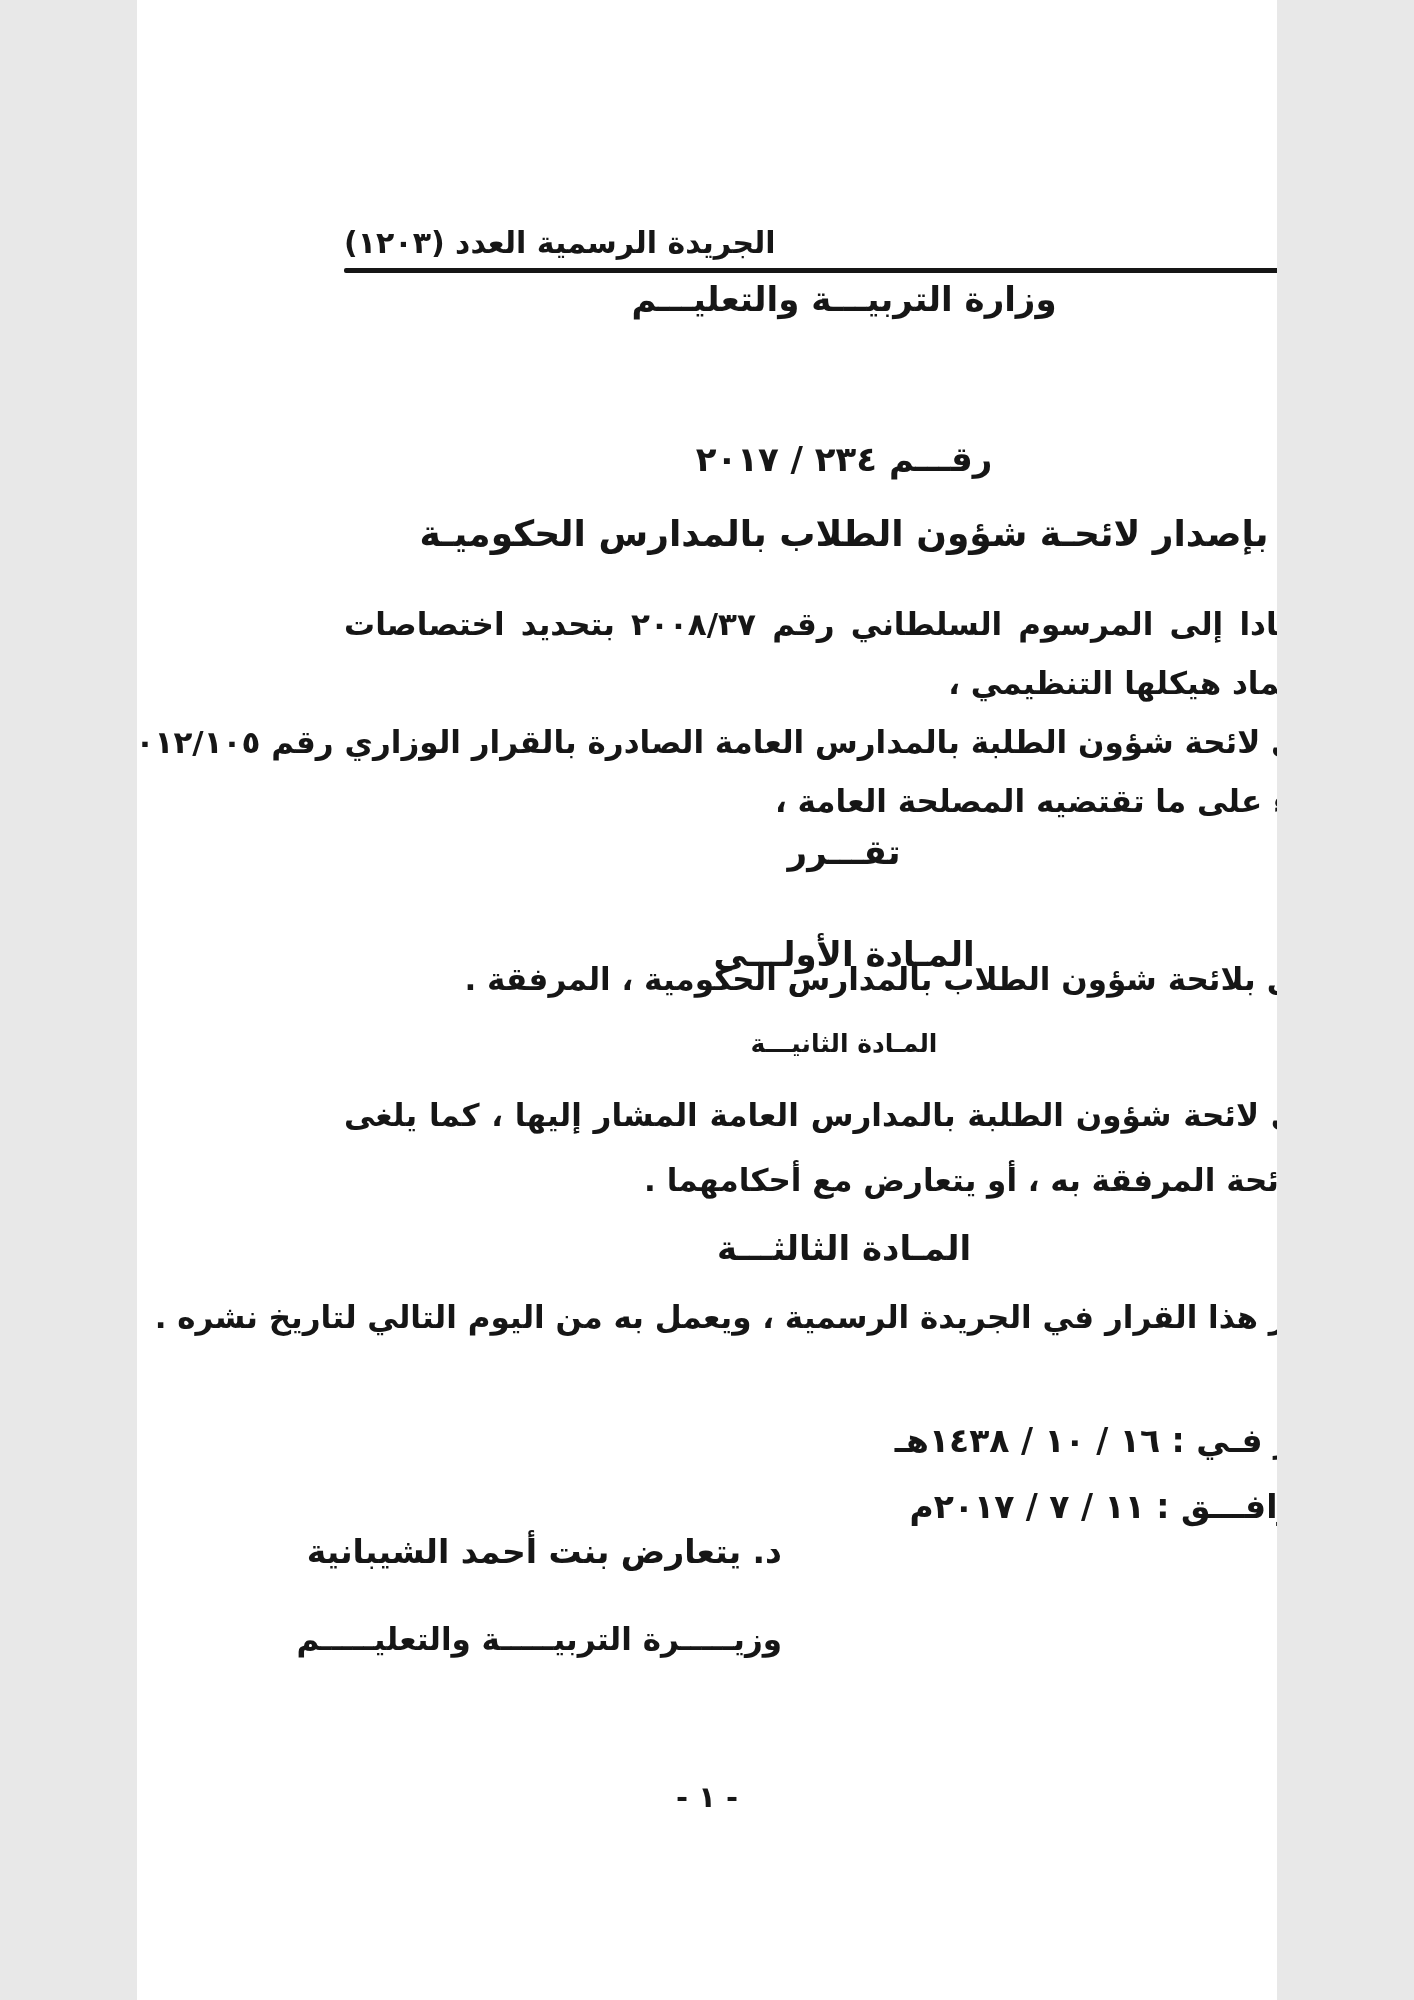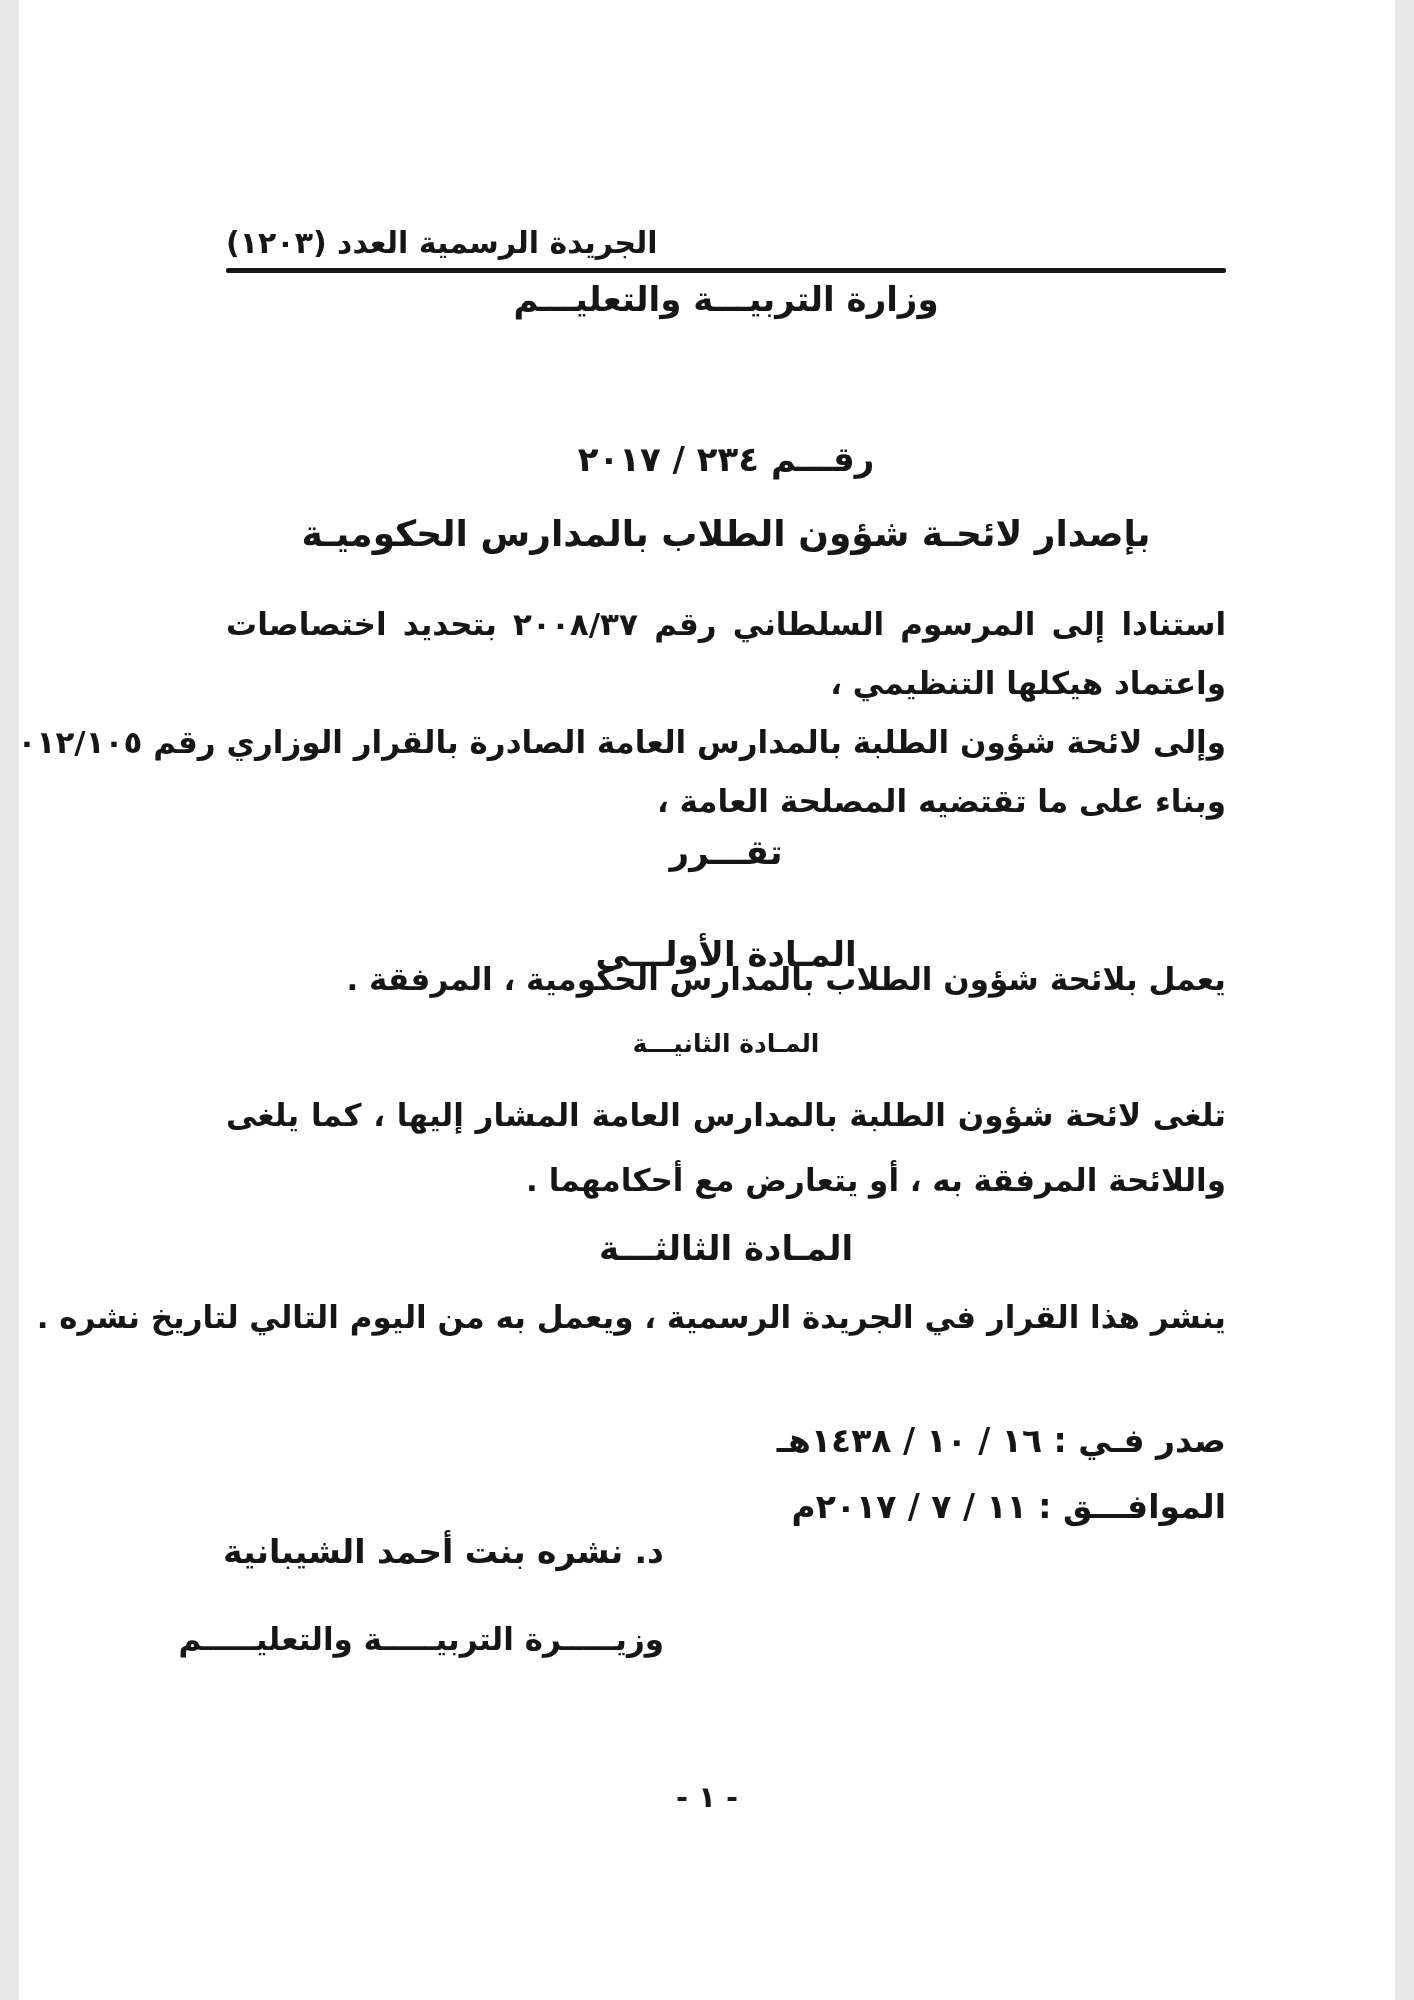--- a/index.html
+++ b/index.html
@@ -2,21 +2,21 @@
 <html lang="ar" dir="rtl" style="--ink: #161616; --paper: #ffffff;"><head>
 <meta charset="utf-8">
 <style>
   html, body {
     margin: 0;
     padding: 0;
     background: #e8e8e8;
   }
   .page {
     position: relative;
-    width: 1376px;
+    width: 1140px;
     height: 2000px;
     margin: 0 auto;
     background: var(--paper, #ffffff);
     color: var(--ink, #161616);
     font-family: "DejaVu Sans", sans-serif;
     font-weight: 700;
     direction: rtl;
     overflow: hidden;
   }
   .content {
@@ -94,19 +94,19 @@
     <div class="ln center" style="top:1026px; font-size:25px;">المـادة الثانيـــة</div>
     <div class="ln just" style="top:1094px; font-size:31px;">تلغى لائحة شؤون الطلبة بالمدارس العامة المشار إليها ، كما يلغى كل ما يخالف هذا القرار</div>
     <div class="ln start" style="top:1159px; font-size:31px;">واللائحة المرفقة به ، أو يتعارض مع أحكامهما .</div>
 
     <div class="ln center" style="top:1225px; font-size:34px;">المـادة الثالثـــة</div>
     <div class="ln start" style="top:1296px; font-size:31px;">ينشر هذا القرار في الجريدة الرسمية ، ويعمل به من اليوم التالي لتاريخ نشره .</div>
 
     <div class="ln start" style="top:1418px; font-size:33px;">صدر فـي : ١٦ / ١٠ / ١٤٣٨هـ</div>
     <div class="ln start" style="top:1484px; font-size:33px;">الموافـــق : ١١ / ٧ / ٢٠١٧م</div>
 
-    <div class="sig-block" style="top:1532px; font-size:33px;">د. نشره بنت أحمد الشيبانية</div>
+    <div class="sig-block" style="top:1532px; font-size:33px;">د. يتعارض بنت أحمد الشيبانية</div>
     <div class="sig-block" style="top:1621px; font-size:31px;">وزيـــــرة التربيـــــة والتعليـــــم</div>
 
   </div>
 
   <div class="pgnum" style="top:1780px; font-size:29px;">- ١ -</div>
 </div>
 
 </body></html>

